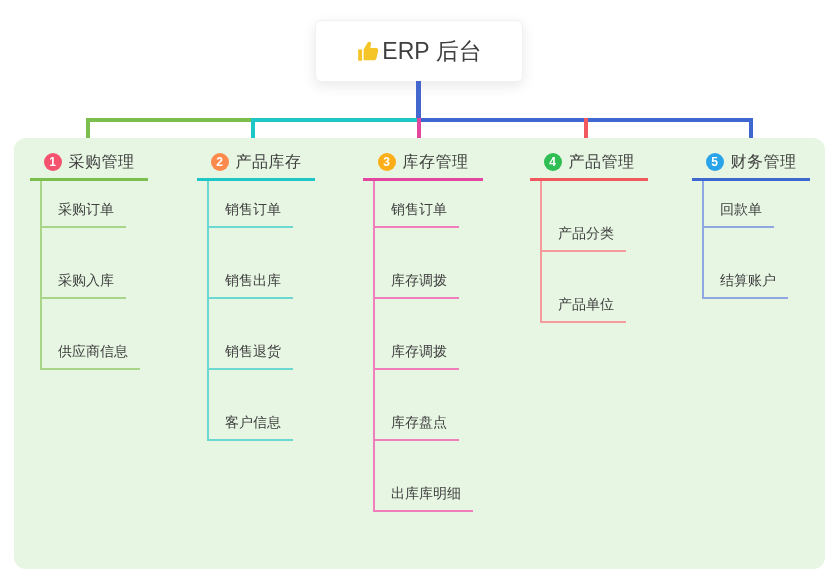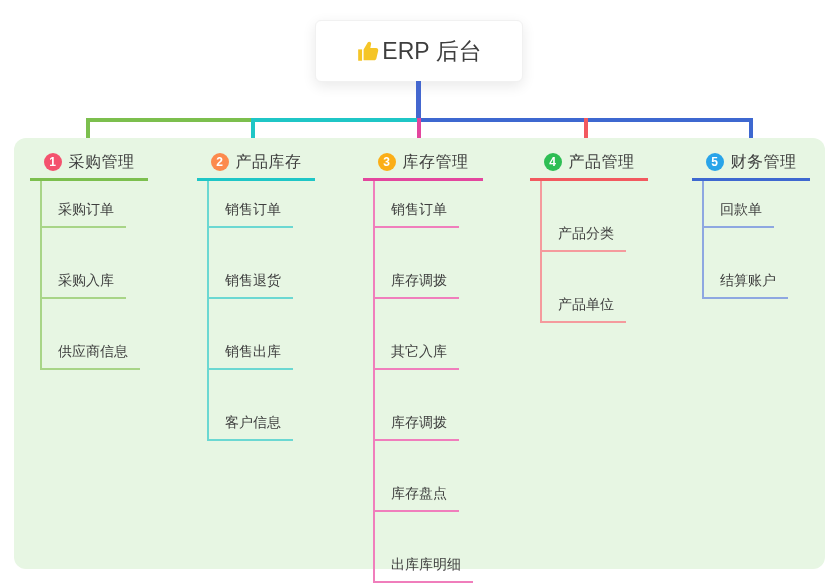--- a/index.html
+++ b/index.html
@@ -109,45 +109,42 @@
   <div class="branch" style="left: 183px; width: 118px; --c: #1FC6C6; --cl: #6BD8D2; --badge: #FC8A4D;">
     <div class="branch-header">
       <span class="badge">2</span>
       <span class="branch-title">产品库存</span>
     </div>
     <div class="children">
       <div class="child first">
           <span class="child-label">销售订单</span>
         </div>
       <div class="child">
-          <span class="child-label">销售退货</span>
+          <span class="child-label">销售出库</span>
         </div>
       <div class="child">
-          <span class="child-label">销售出库</span>
+          <span class="child-label">销售退货</span>
         </div>
       <div class="child">
           <span class="child-label">客户信息</span>
         </div>
     </div>
   </div>
 
   <div class="branch" style="left: 349px; width: 120px; --c: #E3469E; --cl: #F07EBC; --badge: #FBAE17;">
     <div class="branch-header">
       <span class="badge">3</span>
       <span class="branch-title">库存管理</span>
     </div>
     <div class="children">
       <div class="child first">
           <span class="child-label">销售订单</span>
         </div>
       <div class="child">
           <span class="child-label">库存调拨</span>
-        </div>
-      <div class="child">
-          <span class="child-label">其它入库</span>
         </div>
       <div class="child">
           <span class="child-label">库存调拨</span>
         </div>
       <div class="child">
           <span class="child-label">库存盘点</span>
         </div>
       <div class="child">
           <span class="child-label">出库库明细</span>
         </div>

